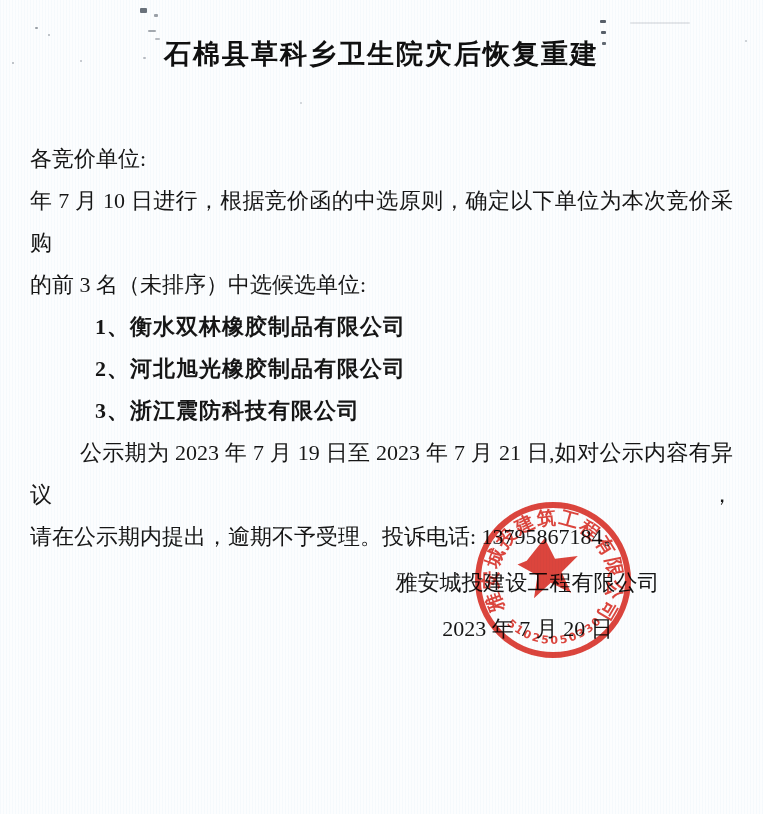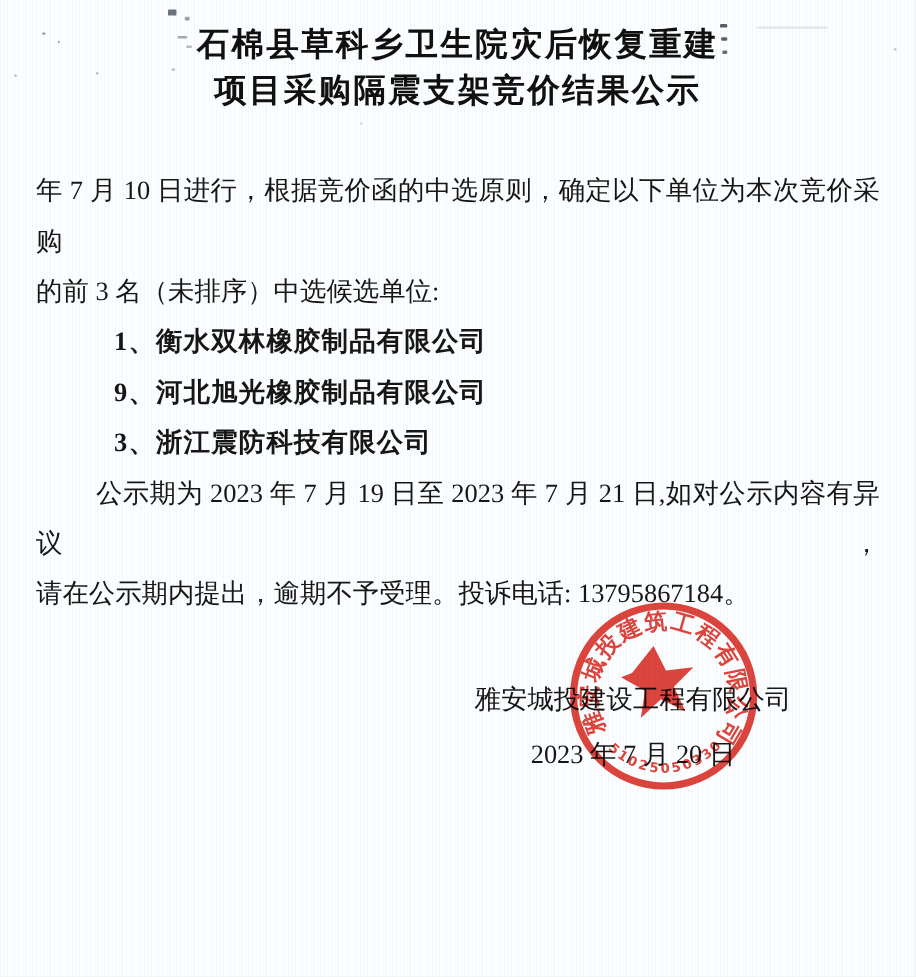--- a/index.html
+++ b/index.html
@@ -8,21 +8,21 @@
     background:
       repeating-linear-gradient(90deg, rgba(214,232,243,0.35) 0px, rgba(214,232,243,0.0) 1px, rgba(214,232,243,0.0) 3px),
       #fcfdfe;
     overflow:hidden;
     font-family:"Liberation Serif","DejaVu Serif",serif;
     color:#161616;
   }
   .title {
     position:absolute; top:18px; left:0; right:0;
     text-align:center; font-size:27px; font-weight:bold;
-    line-height:38px; letter-spacing:2px; color:#101010; margin:0;
+    line-height:38px; letter-spacing:2px; color:#101010; margin:17px;
   }
   .body-block {
     position:absolute; top:138px; left:30px; right:30px;
     font-size:22px; line-height:42px;
   }
   .body-block p { margin:0; }
   .ind { text-indent:50px; }
   .j { text-align:justify; text-align-last:justify; }
   .item { padding-left:65px; letter-spacing:1px;font-weight:bold; }
   .signature {
@@ -56,28 +56,28 @@
   <div class="speck" style="left:143px;top:57px;width:3px;height:2px;opacity:.35;"></div>
   <div class="speck" style="left:600px;top:20px;width:6px;height:3px;opacity:.85;"></div>
   <div class="speck" style="left:601px;top:31px;width:5px;height:3px;opacity:.85;"></div>
   <div class="speck" style="left:602px;top:42px;width:4px;height:3px;opacity:.8;"></div>
   <div class="speck" style="left:630px;top:22px;width:60px;height:2px;opacity:.12;"></div>
   <div class="speck" style="left:745px;top:40px;width:2px;height:2px;opacity:.3;"></div>
   <div class="speck" style="left:300px;top:102px;width:2px;height:2px;opacity:.25;"></div>
 
   <h1 class="title">
     <div>石棉县草科乡卫生院灾后恢复重建</div>
-    <div>项目采购隔震支架竞价结果公示</div>
   </h1>
 
   <div class="body-block">
+    <p>各竞价单位:</p>
     <p class="j">年 7 月 10 日进行，根据竞价函的中选原则，确定以下单位为本次竞价采购</p>
     <p>的前 3 名（未排序）中选候选单位:</p>
     <p class="item">1、衡水双林橡胶制品有限公司</p>
-    <p class="item">9、河北旭光橡胶制品有限公司</p>
+    <p class="item">2、河北旭光橡胶制品有限公司</p>
     <p class="item">3、浙江震防科技有限公司</p>
     <p class="ind j">公示期为 2023 年 7 月 19 日至 2023 年 7 月 21 日,如对公示内容有异议，</p>
     <p>请在公示期内提出，逾期不予受理。投诉电话: 13795867184。</p>
   </div>
 
   <div class="signature">
     <p>雅安城投建设工程有限公司</p>
     <p>2023 年 7 月 20 日</p>
   </div>
 

